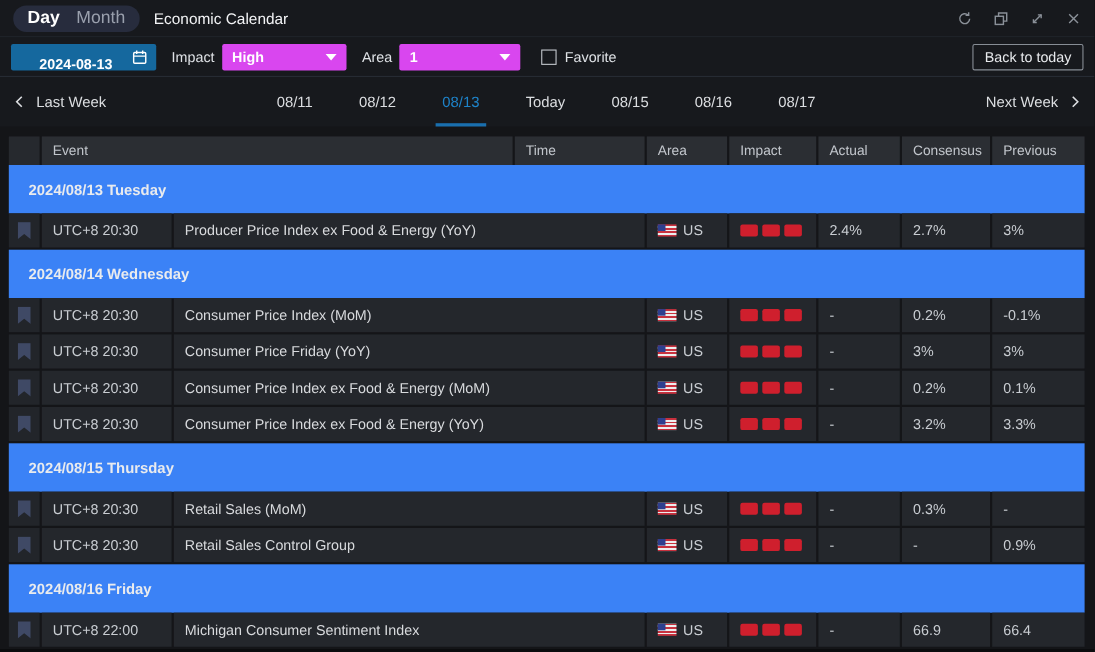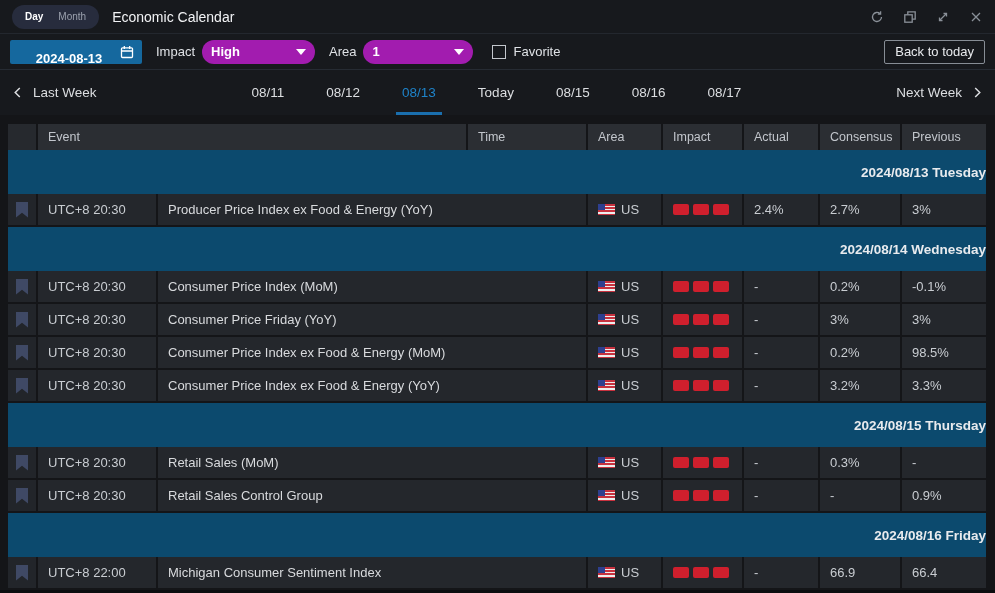--- a/index.html
+++ b/index.html
@@ -14,40 +14,40 @@
 
   
   .titlebar {
     height:34px; background:#17191d; border-bottom:1px solid #23272e;
     display:flex; align-items:center; padding:0 12px;
   }
   .view-pill {
     background:#272c3d; border-radius:14px; height:24px;
     display:flex; align-items:center; padding:0 13px; gap:15px;
   }
-  .view-tab { font-size:10px; color:#9aa0ad; cursor:pointer; }
+  .view-tab { font-size:16px; color:#9aa0ad; cursor:pointer; }
   .view-tab.active { color:#ffffff; font-weight:bold; }
   .win-title { font-size:14px; font-weight:normal; color:#f2f3f5; margin-left:13px; }
   .win-icons { margin-left:auto; display:flex; align-items:center; gap:19px; }
   .win-icon { width:14px; height:14px; cursor:pointer; }
   .win-icon svg { stroke:#8a9098; fill:none; stroke-width:1.3; }
 
   
   .filterbar {
     height:36px; background:#17191d; border-bottom:1px solid #262b33;
     display:flex; align-items:center; padding:0 10px;
   }
   .date-input {
     width:132px; height:24px; background:#15689e; border-radius:2px;
     display:flex; align-items:center; padding:0 8px; cursor:pointer;
   }
   .date-input .date-text { flex:1; text-align:center; color:#fff; font-weight:bold; font-size:13px;margin-top:13px; }
   .filter-label { font-size:13px; color:#dfe2e6; margin-left:14px; margin-right:7px; }
   .select-box {
-    height:24px; background:#a21caf; border-radius:12px; cursor:pointer;
+    height:24px; background:#d946ef; border-radius:2px; cursor:pointer;
     display:flex; align-items:center; padding:0 9px; gap:6px;
   }
   .select-box .sel-text { flex:1; color:#fff; font-weight:bold; font-size:13px; }
   .sel-impact { width:113px; }
   .sel-area { width:110px; }
   .caret-down {
     width:0; height:0; border-left:5px solid transparent;
     border-right:5px solid transparent; border-top:6px solid #ffffff;
   }
   .fav-wrap { display:flex; align-items:center; gap:7px; margin-left:19px; cursor:pointer; }
@@ -92,21 +92,21 @@
   .c-time   { flex:0 0 118px; }
   .c-event  { flex:1 1 auto; }
   .c-area   { flex:0 0 73px; }
   .c-impact { flex:0 0 79px; }
   .c-actual { flex:0 0 74px; }
   .c-cons   { flex:0 0 80px; }
   .c-prev   { flex:0 0 84px; }
 
   .group-header {
     height:44px; display:flex; align-items:center; padding-left:18px;
-    background:#0c4a6e; color:#e9ebee; font-weight:bold; font-size:13.5px;justify-content:flex-end;
+    background:#3b82f6; color:#e9ebee; font-weight:bold; font-size:13.5px;
   }
   .data-row { height:31px; margin-bottom:2px; }
   .data-row .cell {
     background:#24272c; display:flex; align-items:center; padding-left:10px;
     font-size:13px; color:#c9cdd2;
   }
   .data-row .c-book { padding-left:0; justify-content:center; background:#22252a; cursor:pointer; }
   .data-row .c-event { color:#d8dadd; }
   .bookmark {
     width:12px; height:16px; background:#3f4965;
@@ -323,21 +323,21 @@
     </div>
     <div class="cell c-impact">
       <span class="impact-bars">
             <span class="impact-bar"></span>
             <span class="impact-bar"></span>
             <span class="impact-bar"></span>
           </span>
     </div>
     <div class="cell c-actual">-</div>
     <div class="cell c-cons">0.2%</div>
-    <div class="cell c-prev">98.5%</div>
+    <div class="cell c-prev">0.1%</div>
   </div>
 
   <div class="trow data-row">
     <div class="cell c-book">
       <span class="bookmark"></span>
     </div>
     <div class="cell c-time">UTC+8 20:30</div>
     <div class="cell c-event">Consumer Price Index ex Food &amp; Energy (YoY)</div>
     <div class="cell c-area">
       <span class="area-cell-inner">

